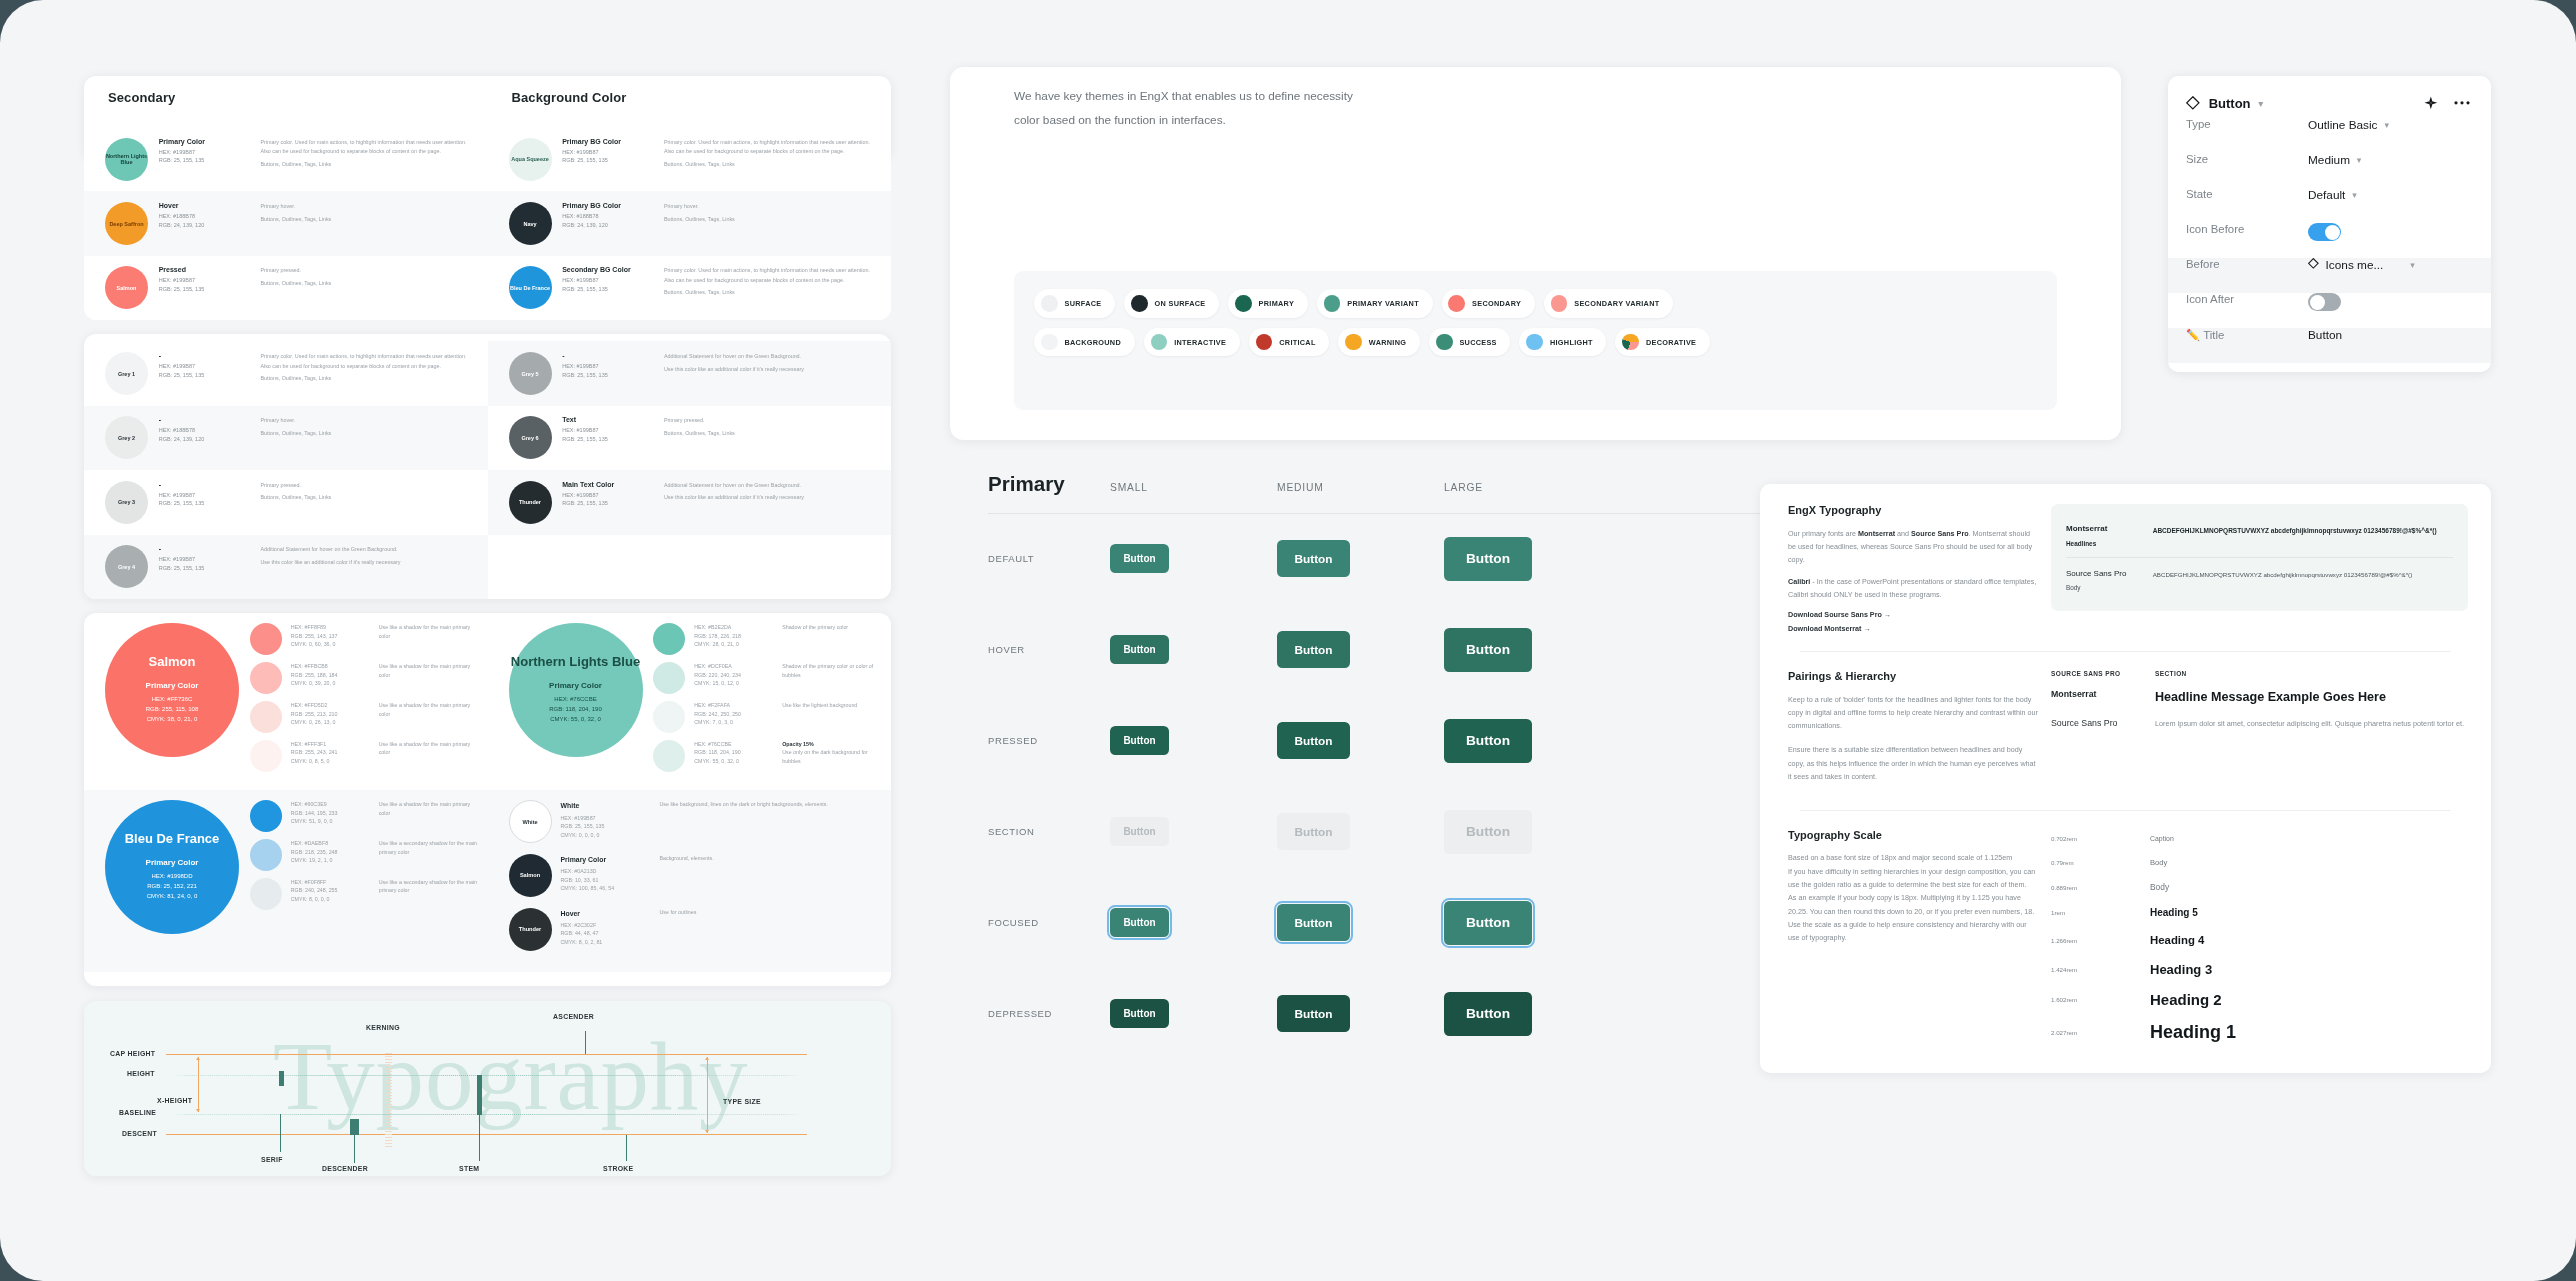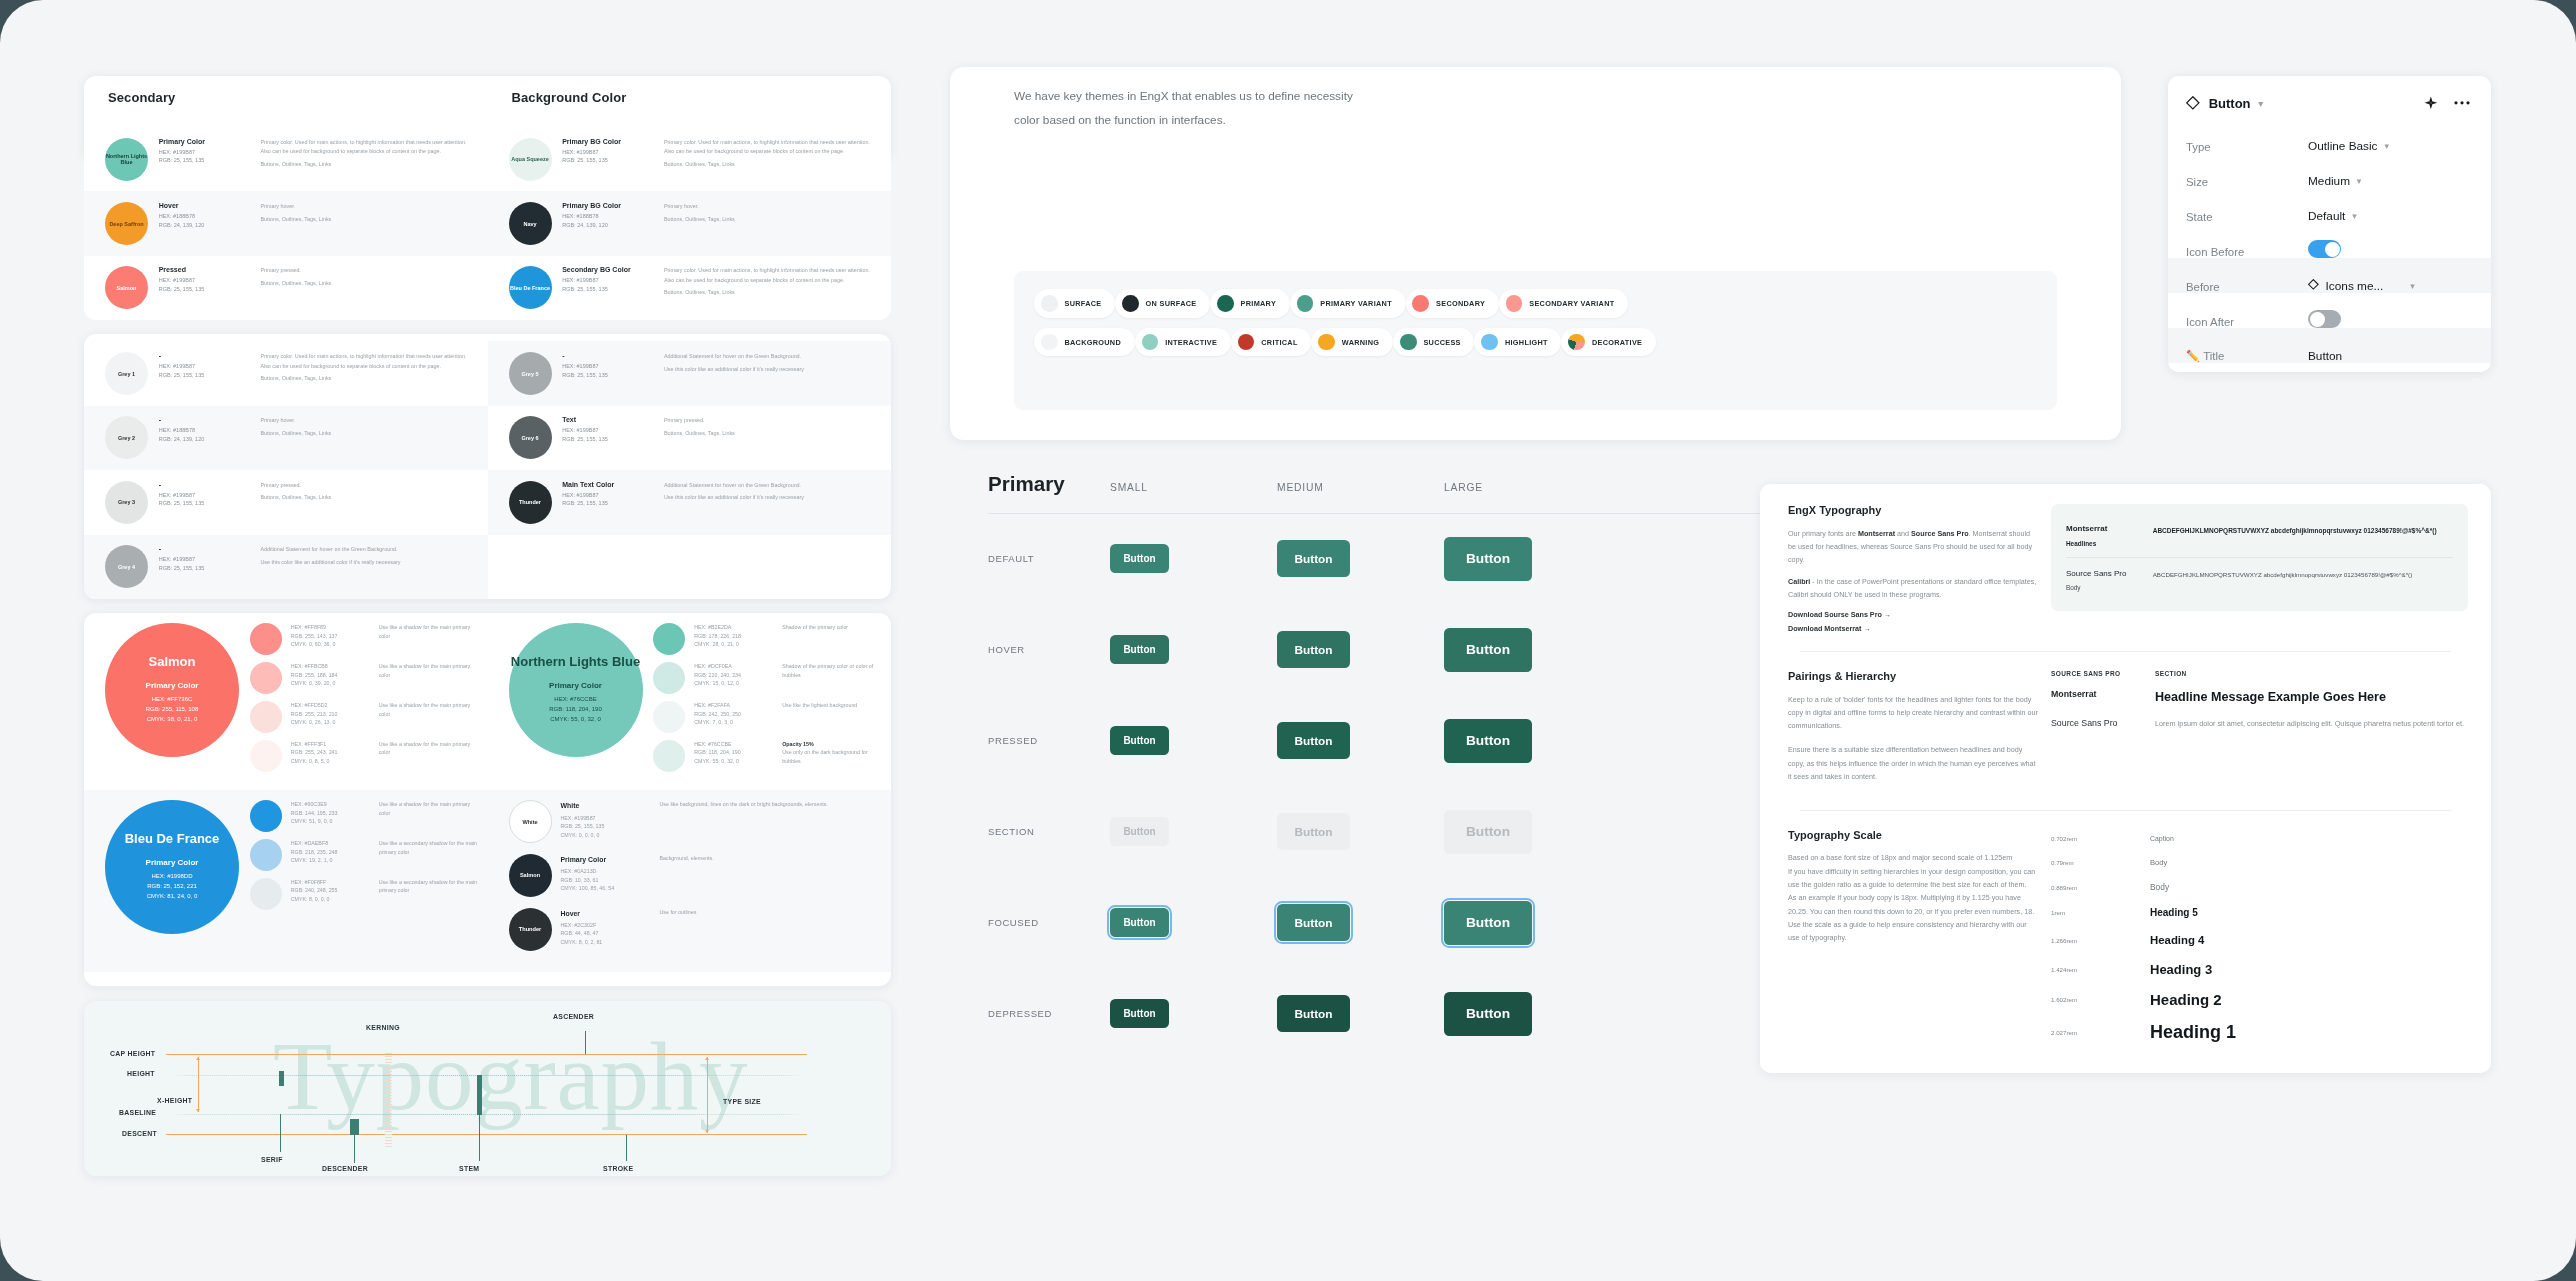--- a/index.html
+++ b/index.html
@@ -68,21 +68,21 @@
   .arrow:before { top:0; border-bottom:3.8px solid #f0a860; }
   .arrow:after { bottom:0; border-top:3.8px solid #f0a860; }
   .kernband { position:absolute; width:6.9px; background:repeating-linear-gradient(0deg,#f3d9c7 0 1.5px,transparent 1.5px 3px); }
 
   
   #themes-card { left:950px; top:67px; width:1171px; height:373px; }
   .th-h1 { font-size:23.6px; font-weight:700; color:#1c2427; margin:46px 0 0 64px; letter-spacing:-0.2px; }
   .th-p { font-size:11.8px; color:#6d767c; line-height:2.1; margin:16.7px 0 0 64px; max-width:365px; }
   .chips { position:absolute; left:64px; top:204px; right:64px; bottom:30px;
            background:#f6f7f8; border-radius:9px; padding:18px 20px; }
-  .chiprow { display:flex; margin-bottom:10px; }
+  .chiprow { display:flex; gap:9px; margin-bottom:10px; }
   .chip { display:inline-flex; align-items:center; gap:6.9px; background:#fff; border-radius:760px;
           padding:6px 13.7px 6px 6.9px; box-shadow:0 0.8px 2.3px rgba(20,30,40,.07); }
   .chip .cdot { width:16.7px; height:16.7px; border-radius:50%; flex:0 0 auto; }
   .chip .clab { font-size:7.3px; font-weight:700; color:#222b2e; letter-spacing:0.3px; white-space:nowrap; }
 
   
   #btnmatrix { position:absolute; left:950px; top:472px; width:830px; height:731px; }
   .bm-head { display:flex; align-items:baseline; padding-left:38px; }
   .bm-title { font-size:20.6px; font-weight:700; color:#1b2326; width:122px; }
   .bm-col { font-size:10.3px; color:#6f787e; letter-spacing:0.8px; width:167px; }
@@ -99,21 +99,21 @@
 
   
   #props { position:absolute; left:2168px; top:76px; width:323px; border-radius:10.7px; background:#fff;
            box-shadow:0 1.5px 10.7px rgba(20,30,40,.08); padding:12px 0 9px; }
   .pp-head { display:flex; align-items:center; padding:0 20px 0 18px; height:30px; }
   .pp-head .dm { width:13.7px; height:13.7px; margin-right:9px; }
   .pp-title { font-size:13px; font-weight:700; color:#15191c; }
   .pp-chev { margin-left:7.6px; color:#9aa1a7; font-size:10px; }
   .pp-spacer { flex:1; }
   .pp-icon { color:#15191c; margin-left:15px; display:flex; align-items:center;}
-  .pp-row { display:flex; align-items:flex-end; height:35px; padding:0 20px 0 18px; }
+  .pp-row { display:flex; align-items:flex-start; height:35px; padding:0 20px 0 18px; }
   .pp-row.shaded { background:#f4f5f6; }
   .pp-lab { width:122px; font-size:11.4px; color:#7c848a; }
   .pp-val { font-size:11.8px; color:#15191c; display:flex; align-items:center; gap:6.9px; }
   .pp-val .cv { color:#9aa1a7; font-size:9px; }
   .toggle { width:33px; height:18px; border-radius:760px; position:relative; }
   .toggle i { position:absolute; top:1.5px; width:15px; height:15px; border-radius:50%; background:#fff; }
   .toggle.on { background:#37a1ee; } .toggle.on i { right:1.5px; }
   .toggle.off { background:#a6adb2; } .toggle.off i { left:1.5px; }
 
   

